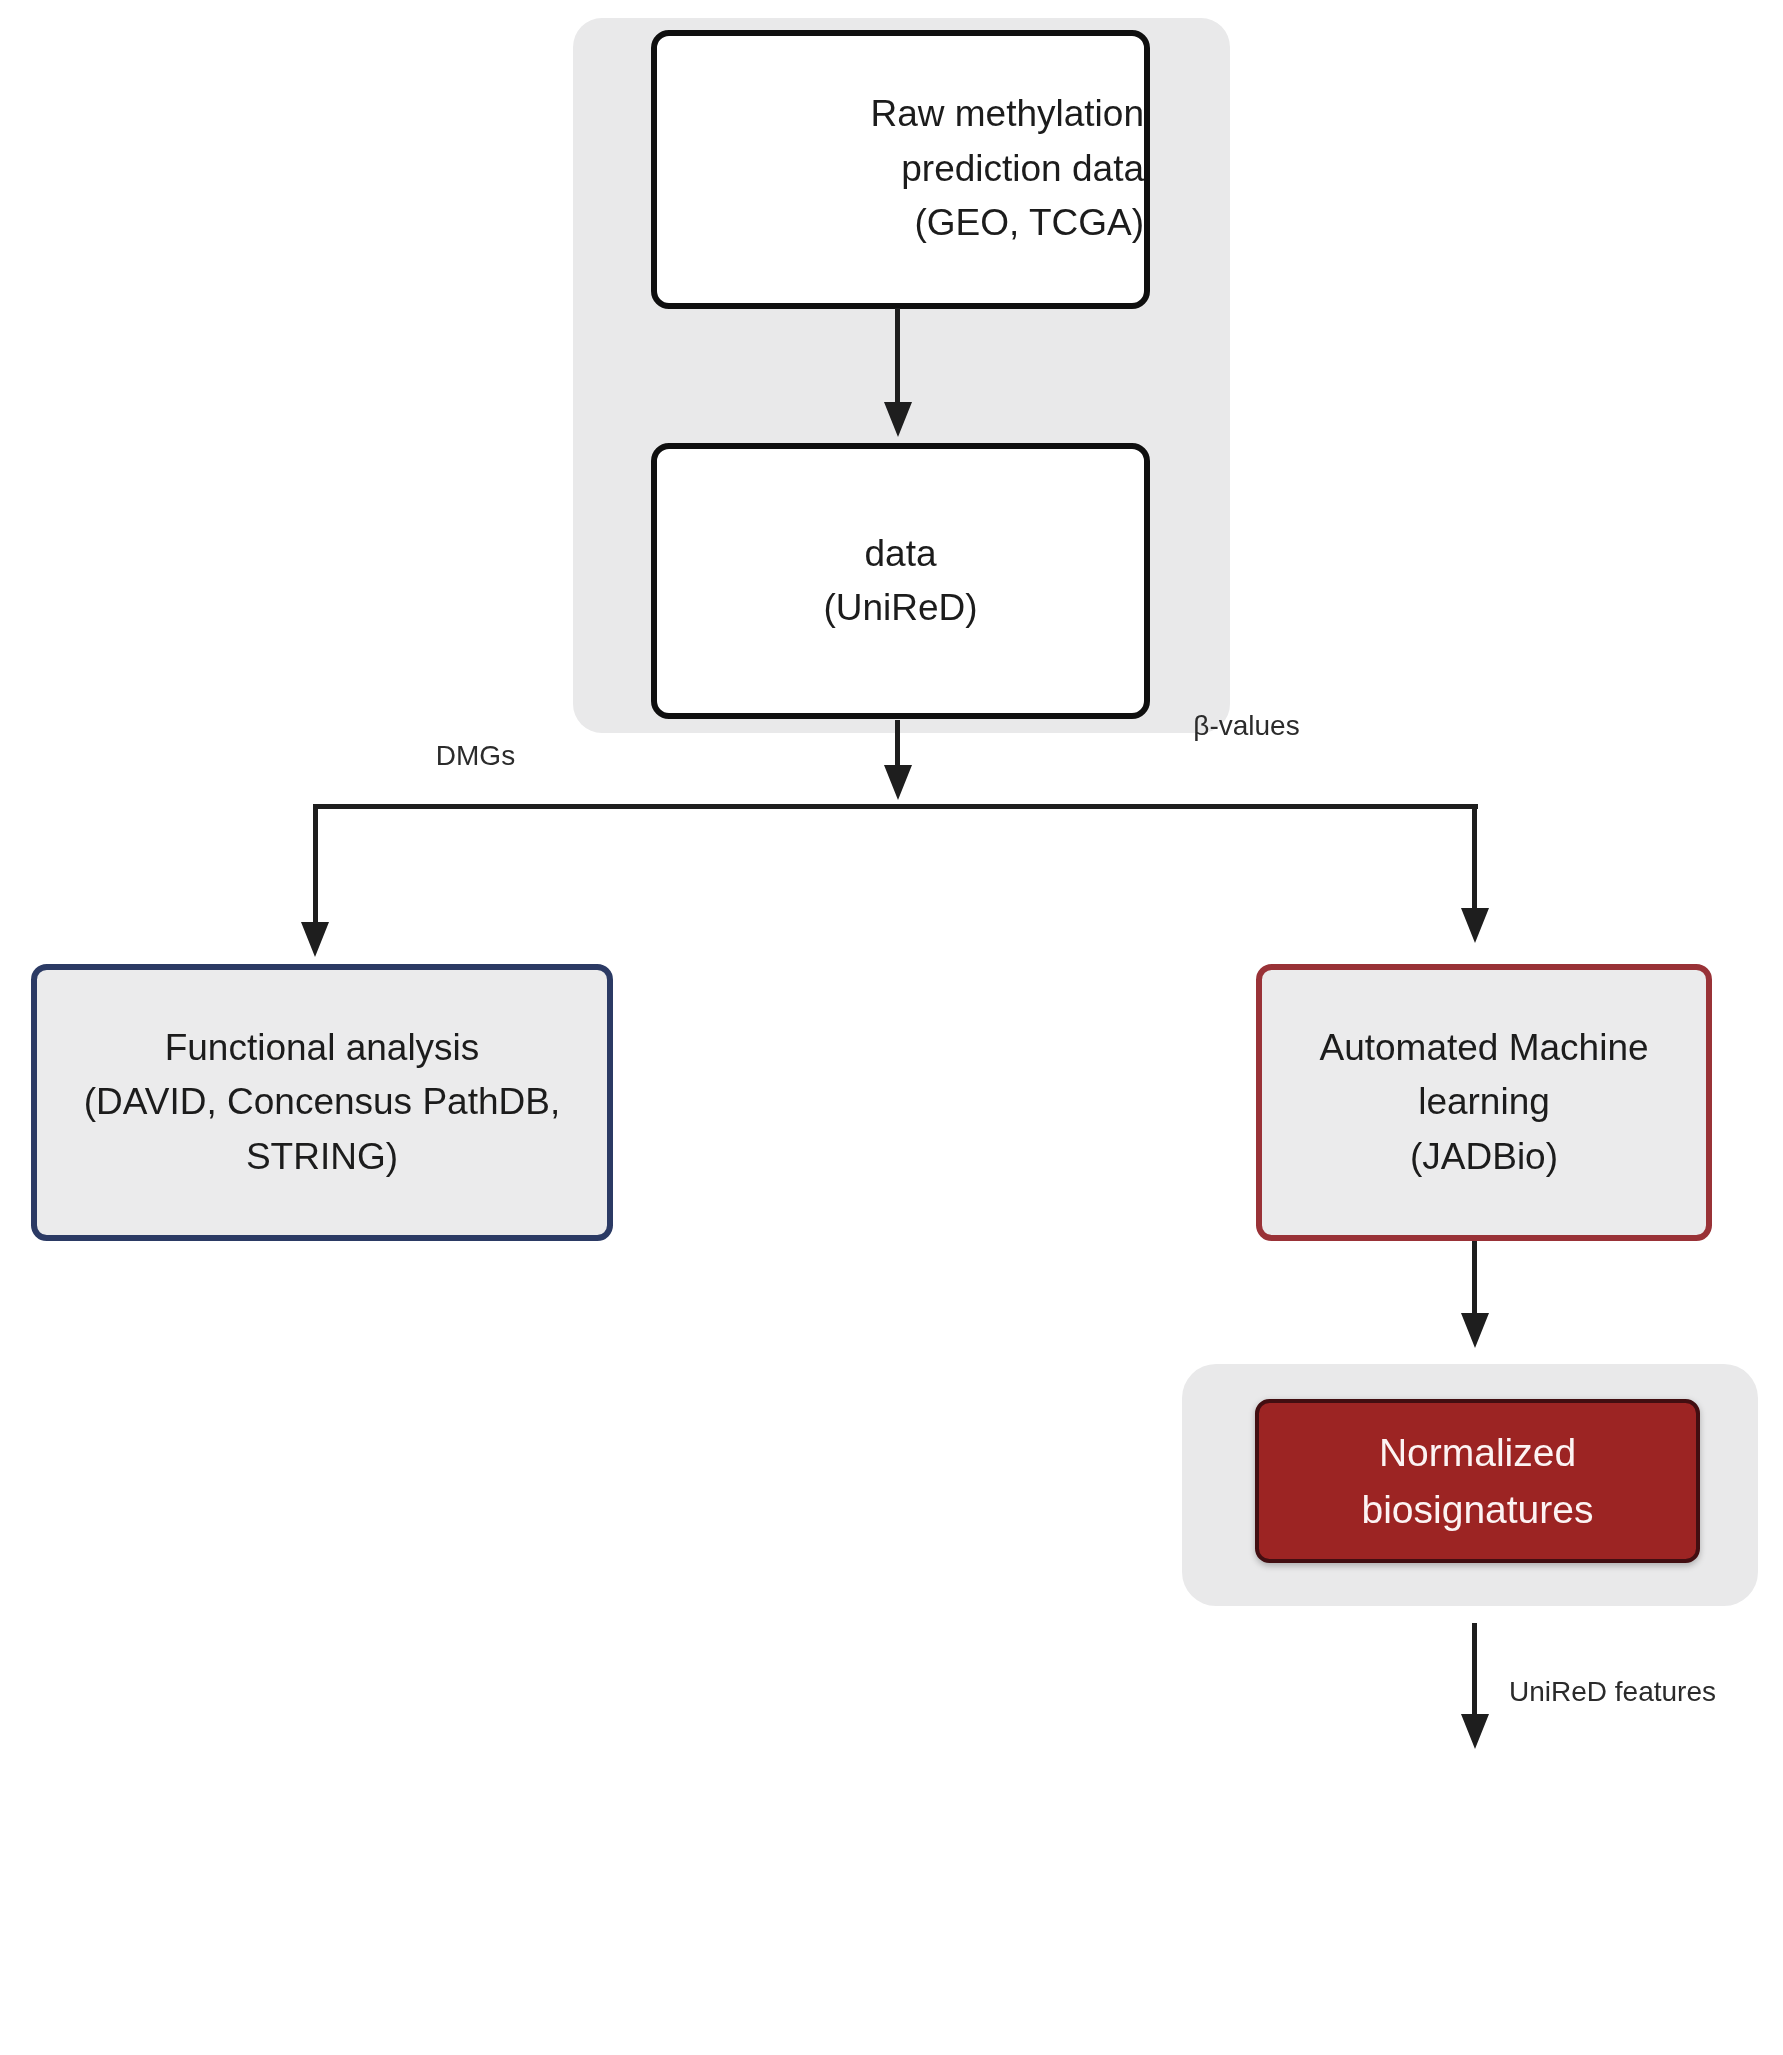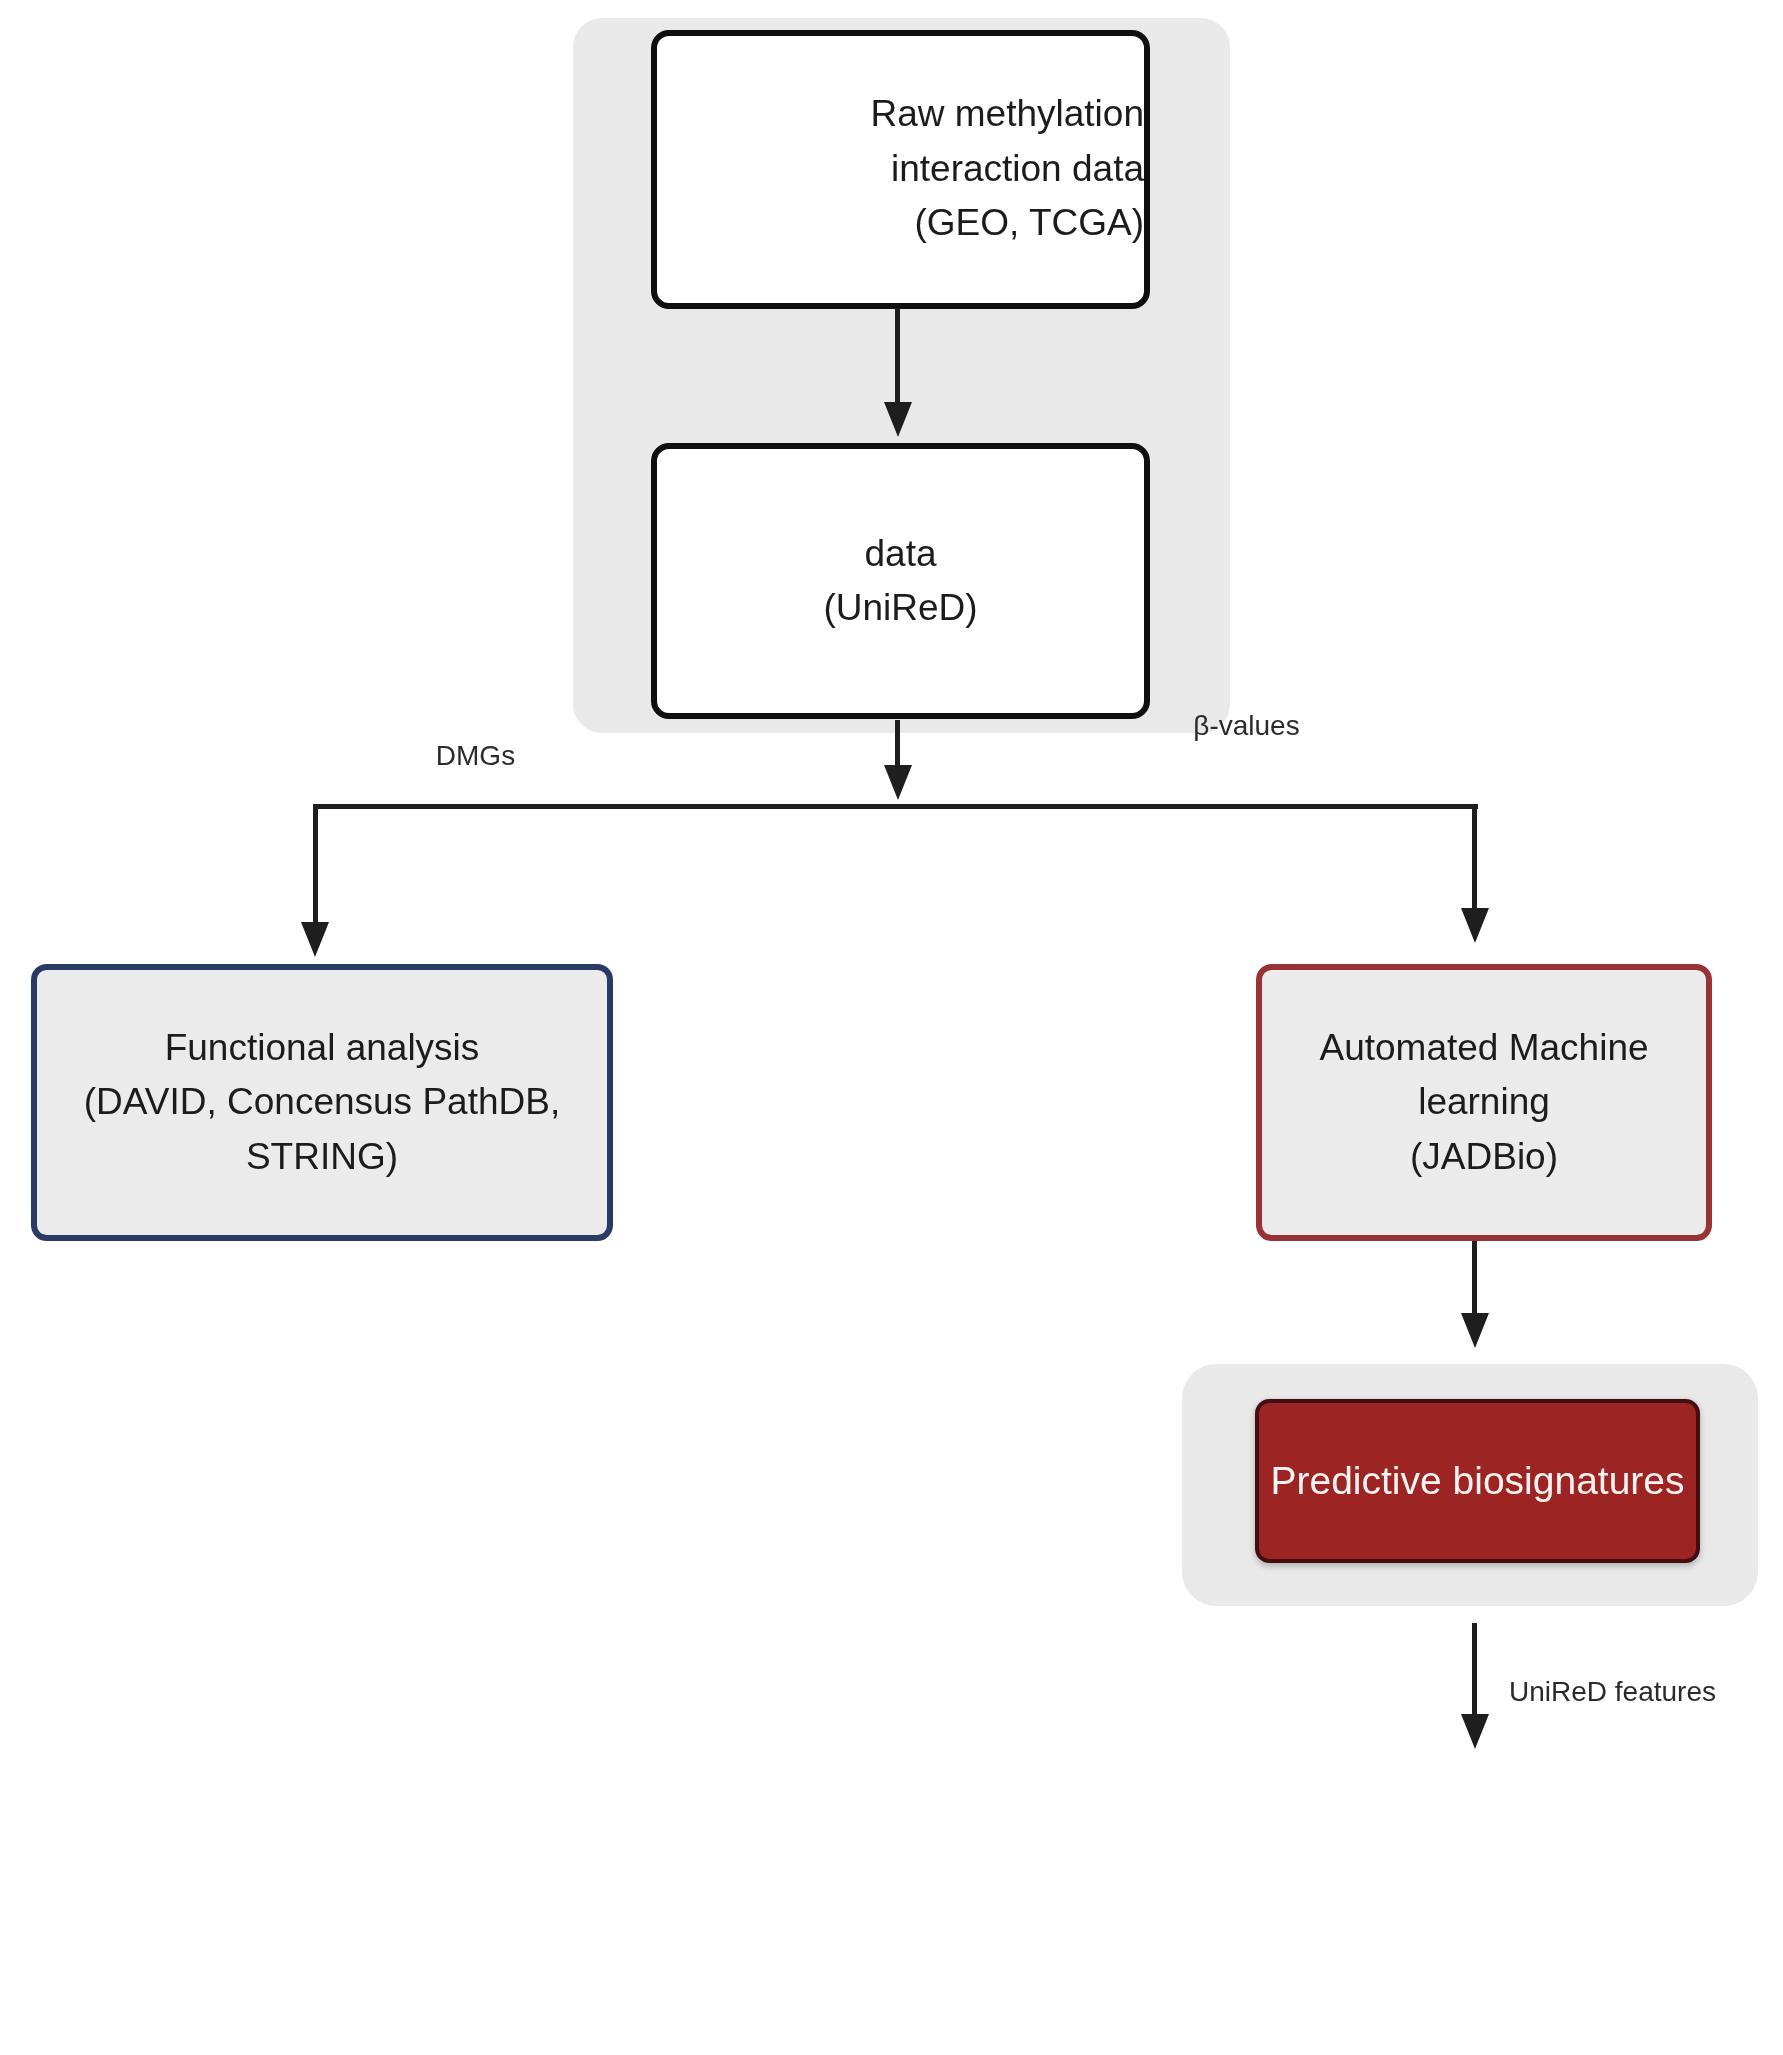--- a/index.html
+++ b/index.html
@@ -40,21 +40,21 @@
 </style>
 </head>
 <body>
 
 <div class="canvas">
 
   <div class="group" style="left:573px; top:17.5px; width:657px; height:715px;"></div>
 
   <div class="node node-white" style="left:651px; top:29.5px; width:499px; height:279px;align-items:flex-end;">
     <span class="line">Raw methylation</span>
-    <span class="line">interaction data</span>
+    <span class="line">prediction data</span>
     <span class="line">(GEO, TCGA)</span>
   </div>
 
   <div>
     <div class="shaft" style="left:895px; top:308px; height:95px;"></div>
     <div class="tip" style="left:884px; top:402px;"></div>
   </div>
 
   <div class="node node-white" style="left:651px; top:443px; width:499px; height:276px;">
     <span class="line">data</span>
@@ -92,21 +92,21 @@
   </div>
 
   <div>
     <div class="shaft" style="left:1472px; top:1241px; height:73px;"></div>
     <div class="tip" style="left:1461px; top:1313px;"></div>
   </div>
 
   <div class="group" style="left:1182px; top:1364px; width:576px; height:242px; border-radius:34px;"></div>
 
   <div class="node node-maroon" style="left:1255px; top:1399px; width:445px; height:164px;">
-    <span class="line">Predictive biosignatures</span>
+    <span class="line">Normalized biosignatures</span>
   </div>
 
   <div>
     <div class="shaft" style="left:1472px; top:1623px; height:92px;"></div>
     <div class="tip" style="left:1461px; top:1714px;"></div>
   </div>
   <div class="edge-label" style="left:1509px; top:1676px;">UniReD features</div>
 
 
 </div>

